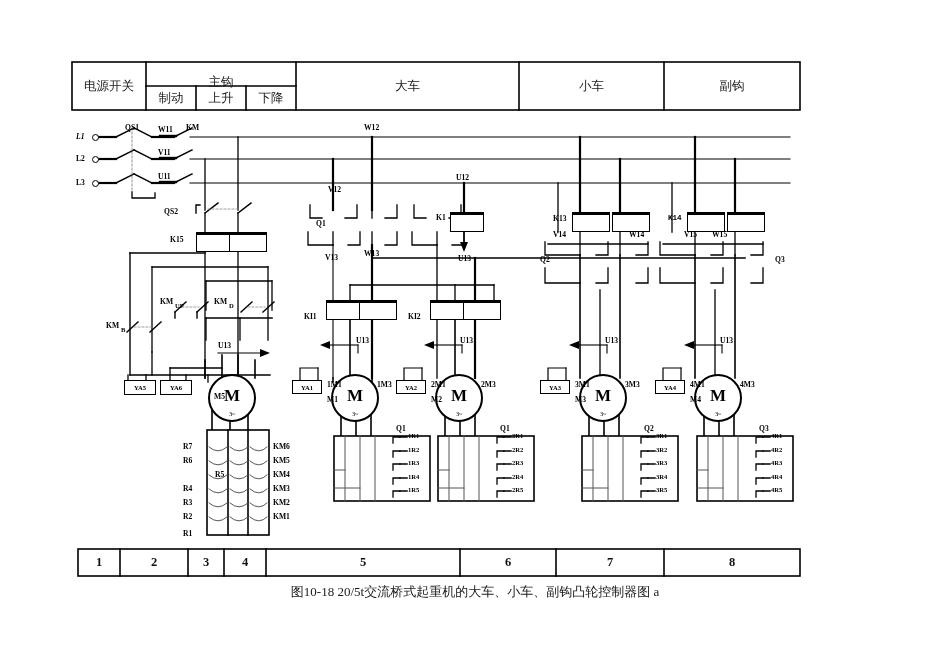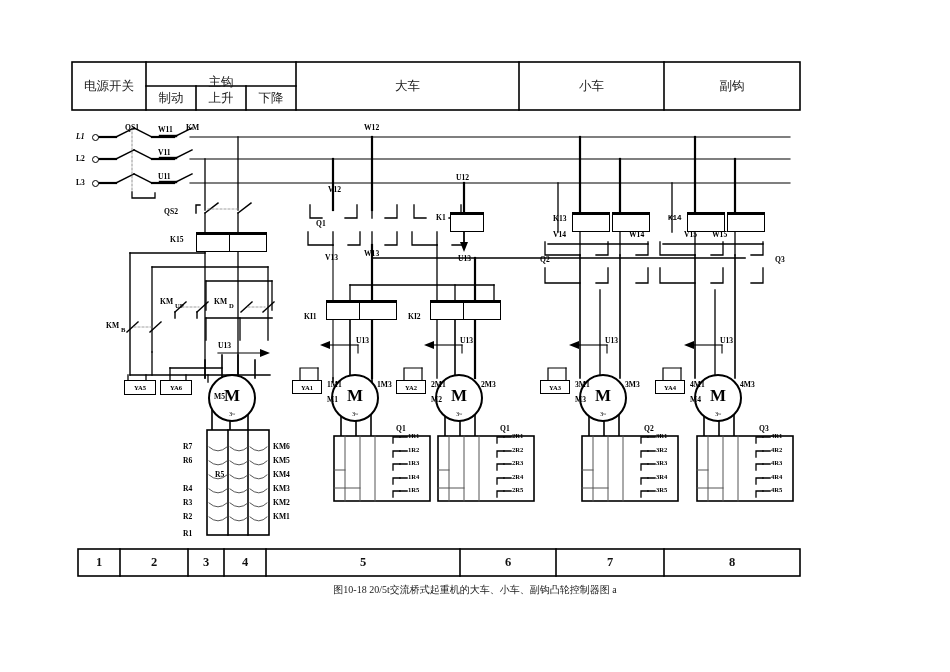--- a/index.html
+++ b/index.html
@@ -4,21 +4,21 @@
 <style>
   html,body{margin:0;padding:0;background:#ffffff;}
   body{width:950px;height:672px;position:relative;font-family:"Liberation Serif",serif;color:#000;}
   #sheet{position:absolute;left:0;top:0;width:950px;height:672px;}
   svg{position:absolute;left:0;top:0;}
   .hdr-cell{position:absolute;display:flex;align-items:center;justify-content:center;
             font-family:"Liberation Serif",serif;font-size:12.5px;color:#1a1a1a;text-align:center;}
   .num-cell{position:absolute;display:flex;align-items:center;justify-content:center;
             font-family:"Liberation Serif",serif;font-size:12.5px;font-weight:bold;color:#111;}
   .caption{position:absolute;left:0;top:583px;width:950px;text-align:center;
-           font-family:"Liberation Serif",serif;font-size:10px;color:#1a1a1a;}
+           font-family:"Liberation Serif",serif;font-size:13px;color:#1a1a1a;}
   .lbl{position:absolute;font-family:"Liberation Serif",serif;font-size:7.6px;font-weight:bold;
        color:#000;white-space:nowrap;line-height:1;}
   .lbl.sm{font-size:6.6px;}
   .mtr{position:absolute;width:44px;height:44px;border:2.2px solid #000;border-radius:50%;
        background:#fff;display:flex;align-items:center;justify-content:center;}
   .mtr b{font-family:"Liberation Serif",serif;font-size:17px;font-weight:bold;line-height:1;margin-top:-5px;}
   .mtr i{position:absolute;bottom:3px;font-style:normal;font-family:"Liberation Serif",serif;
          font-size:6.5px;letter-spacing:-0.3px;}
   .coilbox{position:absolute;border:1.6px solid #000;background:#fff;}
   .coilbox.thick{border-top:3px solid #000;}

